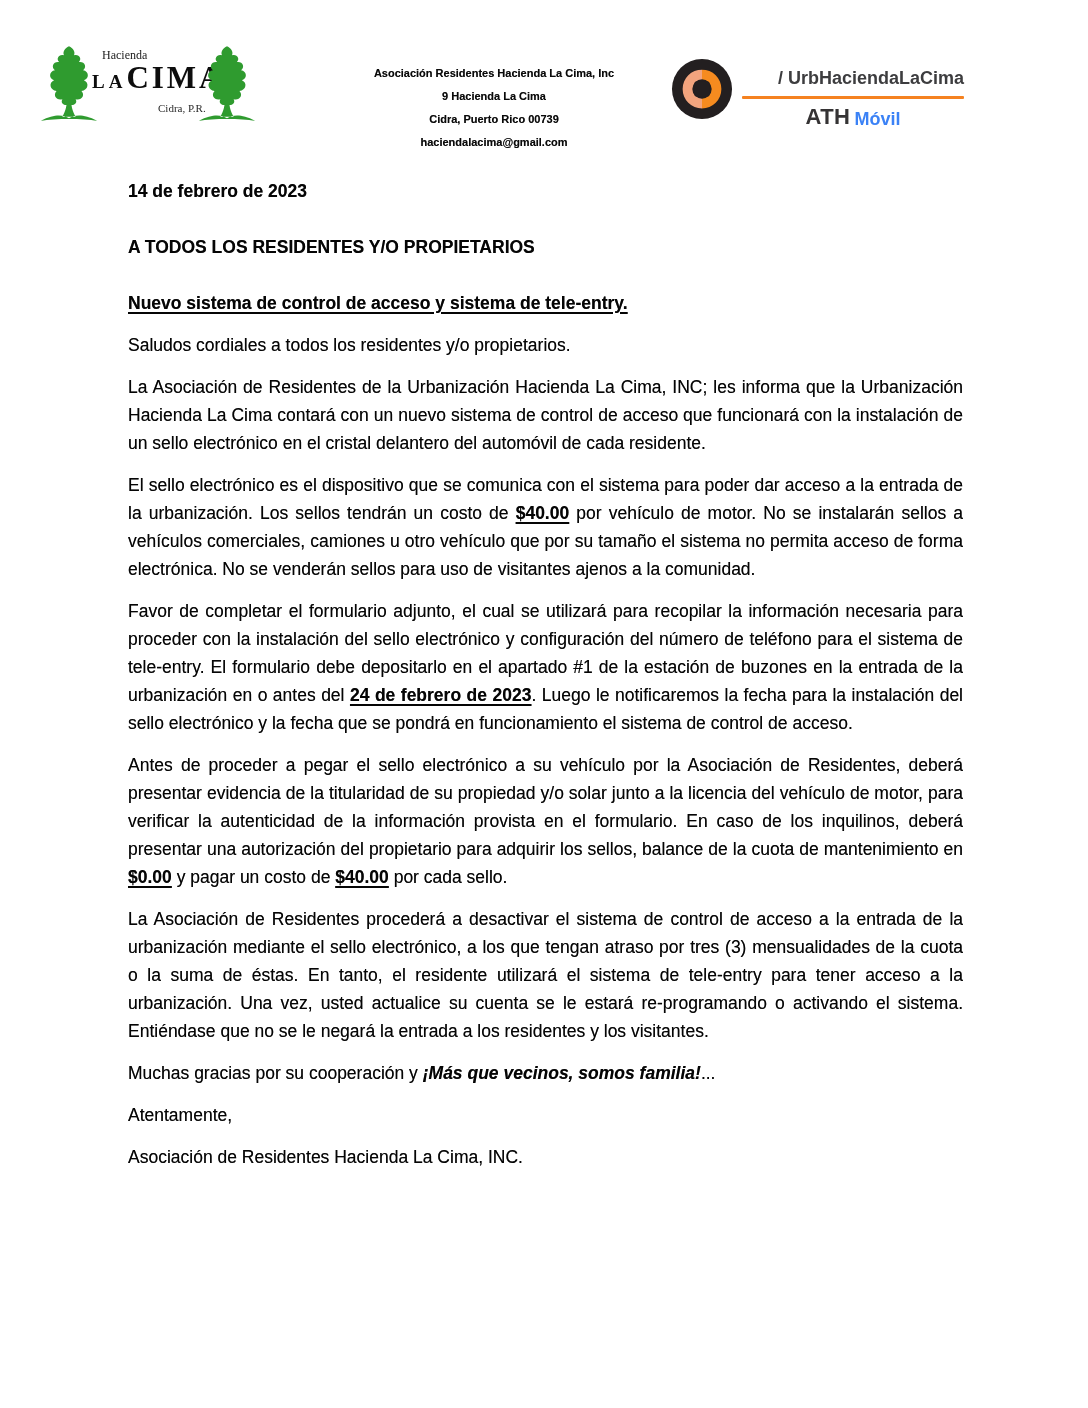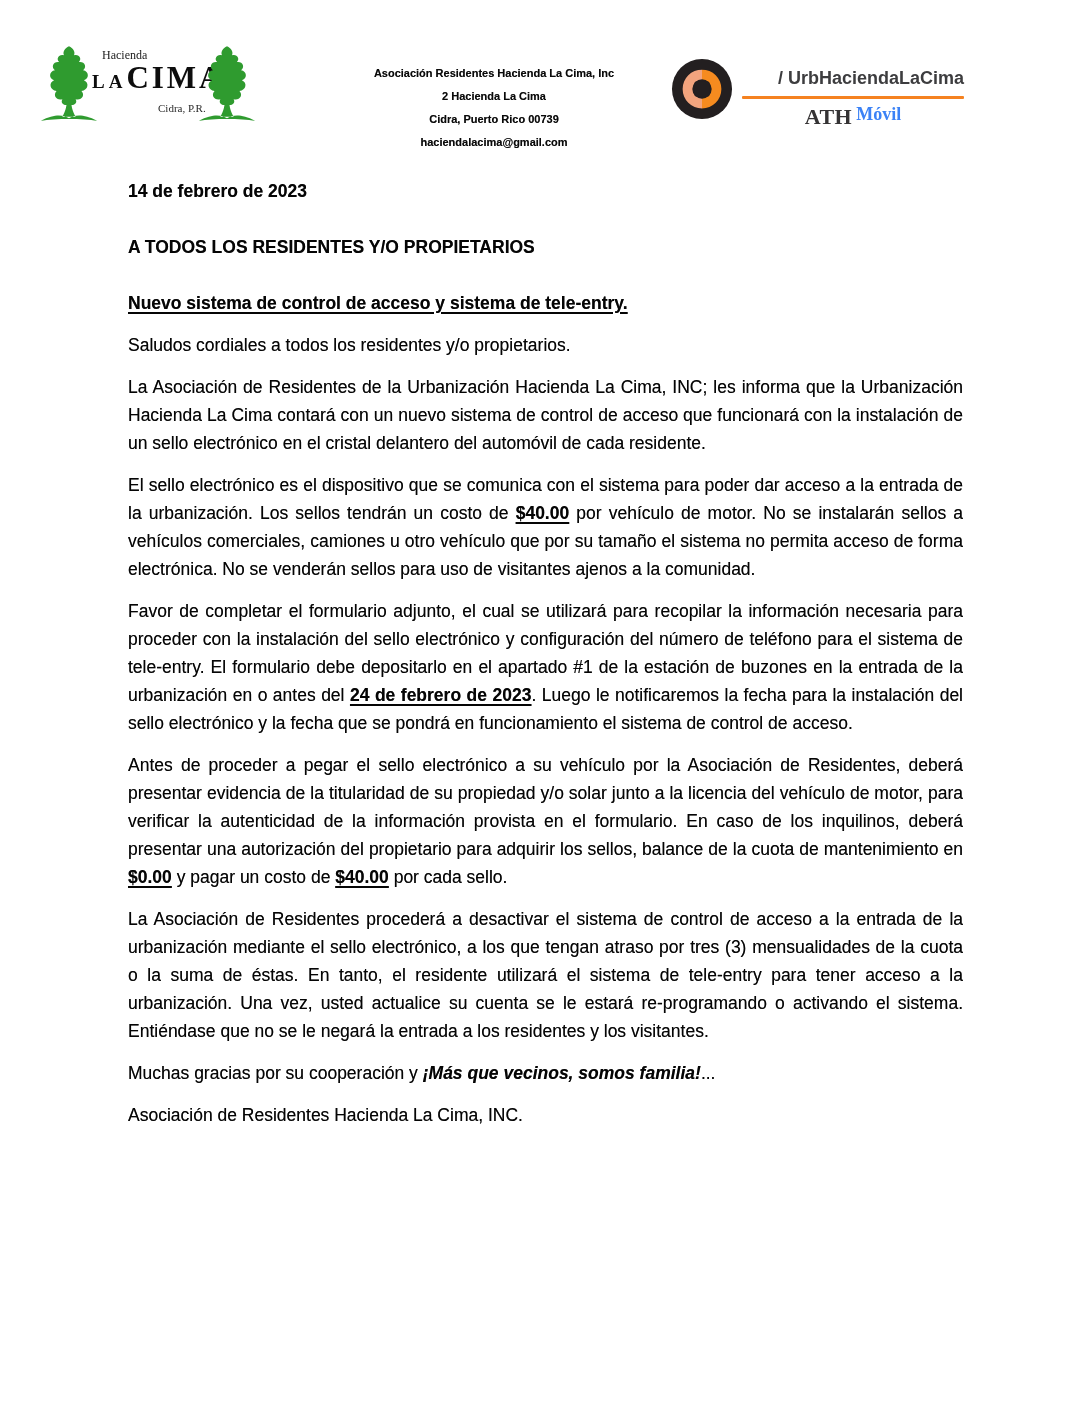--- a/index.html
+++ b/index.html
@@ -31,21 +31,21 @@
     position:absolute; top:62px; left:50%; transform:translateX(-50%);
     text-align:center; font-weight:700; font-size:11px; line-height:23px;
     color:#0a0a0a; white-space:nowrap;
     text-shadow:0 0 0.4px rgba(0,0,0,0.5);
   }
   .ath { position:absolute; right:24px; top:58px; display:flex; gap:9px; align-items:flex-start; }
   .ath-icon { width:62px; height:62px; flex:0 0 auto; }
   .ath-col { display:flex; flex-direction:column; padding-top:10px; }
   .ath-handle { font-size:18px; font-weight:700; color:#3d3d3f; white-space:nowrap;margin-left:36px; }
   .ath-divider { height:3px; background:#f58220; margin:7px 0 5px 0; border-radius:1px; }
-  .ath-brand { display:flex; justify-content:center; align-items:flex-start; gap:4px;font-family:Liberation Serif, serif; }
+  .ath-brand { display:flex; justify-content:center; align-items:flex-end; gap:4px; }
   .ath-word { font-size:22px; font-weight:700; letter-spacing:0.5px; color:#353334; }
   .movil-word { font-size:18px; font-weight:700; color:#3b82f6; }
   
   .letter-body {
     position:absolute; left:128px; top:177px; width:835px;
     font-size:17.5px; line-height:28px; color:#050505;
     text-shadow:0 0 0.45px rgba(0,0,0,0.55);
   }
   .block { margin:0 0 14px 0; text-align:justify; }
   .block.date { margin-bottom:18px; }
@@ -68,21 +68,21 @@
       <div class="logo-word-top">Hacienda</div>
       <div class="logo-word-main"><span class="lw-la">LA</span><span class="lw-cima">CIMA</span></div>
       <div class="logo-word-sub">Cidra, P.R.</div>
       <svg class="tree tree-right" viewBox="0 0 70 100" xmlns="http://www.w3.org/2000/svg">
         <path fill="#2f9b2f" d="M35 2 C30 4 27 9 29 13 C23 11 19 17 23 21 C16 20 13 27 18 31 C11 32 10 41 17 43 C10 46 12 55 20 56 C15 61 20 68 27 66 C24 71 30 75 35 72 C40 75 46 71 43 66 C50 68 55 61 50 56 C58 55 60 46 53 43 C60 41 59 32 52 31 C57 27 54 20 47 21 C51 17 47 11 41 13 C43 9 40 4 35 2 Z M32 64 C33 73 31 80 27 87 L43 87 C39 80 37 73 38 64 Z M1 92 C18 83 29 85 35 89 C41 85 52 83 69 92 C52 89 18 89 1 92 Z"></path>
       </svg>
     </div>
 
     <div class="org">
       <div>Asociación Residentes Hacienda La Cima,  Inc</div>
-      <div>2 Hacienda La Cima</div>
+      <div>9 Hacienda La Cima</div>
       <div>Cidra,  Puerto Rico 00739</div>
       <div>haciendalacima@gmail.com</div>
     </div>
 
     <div class="ath">
       <svg class="ath-icon" viewBox="0 0 64 64" xmlns="http://www.w3.org/2000/svg">
         <circle cx="32" cy="32" r="31" fill="#231f20"></circle>
         <path fill="#f2a47e" d="M32 12 a20 20 0 0 0 -20 20 a20 20 0 0 0 20 20 l0 -10 a10 10 0 0 1 -10 -10 a10 10 0 0 1 10 -10 Z"></path>
         <path fill="#f68b1f" d="M32 12 a20 20 0 0 1 20 20 a20 20 0 0 1 -20 20 l0 -10 a10 10 0 0 0 10 -10 a10 10 0 0 0 -10 -10 Z"></path>
         <rect x="24" y="24" width="16" height="16" rx="3" fill="#231f20"></rect>
@@ -103,16 +103,17 @@
       <p class="block date"><span class="b">14 de febrero de 2023</span></p>
       <p class="block heading"><span class="b">A TODOS LOS RESIDENTES Y/O PROPIETARIOS</span></p>
       <p class="block subject"><span class="b u">Nuevo sistema de control de acceso y sistema de tele-entry.</span></p>
       <p class="block para"><span>Saludos cordiales a todos los residentes y/o propietarios.</span></p>
       <p class="block para"><span>La Asociación de Residentes de la Urbanización Hacienda La Cima, INC; les informa que la Urbanización Hacienda La Cima contará con un nuevo sistema de control de acceso que funcionará con la instalación de un sello electrónico en el cristal delantero del automóvil de cada residente.</span></p>
       <p class="block para"><span>El sello electrónico es el dispositivo que se comunica con el sistema para poder dar acceso a la entrada de la urbanización. Los sellos tendrán un costo de </span><span class="b u">$40.00</span><span> por vehículo de motor.  No se instalarán sellos a vehículos comerciales, camiones u otro vehículo que por su tamaño el sistema no permita acceso de forma electrónica.  No se venderán sellos para uso de visitantes ajenos a la comunidad.</span></p>
       <p class="block para"><span>Favor de completar el formulario adjunto, el cual se utilizará para recopilar la información necesaria para proceder con la instalación del sello electrónico y configuración del número de teléfono para el sistema de tele-entry.  El formulario debe depositarlo en el apartado #1 de la estación de buzones en la entrada de la urbanización en o antes del </span><span class="b u">24 de febrero de 2023</span><span>. Luego le notificaremos la fecha para la instalación del sello electrónico y la fecha que se pondrá en funcionamiento el sistema de control de acceso.</span></p>
       <p class="block para"><span>Antes de proceder a pegar el sello electrónico a su vehículo por la Asociación de Residentes, deberá presentar evidencia de la titularidad de su propiedad y/o solar junto a la licencia del vehículo de motor, para verificar la autenticidad de la información provista en el formulario.  En caso de los inquilinos, deberá presentar una autorización del propietario para adquirir los sellos, balance de la cuota de mantenimiento en </span><span class="b u">$0.00</span><span> y pagar un costo de </span><span class="b u">$40.00</span><span> por cada sello.</span></p>
       <p class="block para"><span>La Asociación de Residentes procederá a desactivar el sistema de control de acceso a la entrada de la urbanización mediante el sello electrónico, a los que tengan atraso por tres (3) mensualidades de la cuota o la suma de éstas.  En tanto, el residente utilizará el sistema de tele-entry para tener acceso a la urbanización. Una vez, usted actualice su cuenta se le estará re-programando o activando el sistema. Entiéndase que no se le negará la entrada a los residentes y los visitantes.</span></p>
       <p class="block para"><span>Muchas gracias por su cooperación y </span><span class="b i">¡Más que vecinos, somos familia!</span><span>...</span></p>
+      <p class="block para"><span>Atentamente,</span></p>
       <p class="block para"><span>Asociación de Residentes Hacienda La Cima, INC.</span></p>
     </div>
 
 </div>
 
 </body></html>

